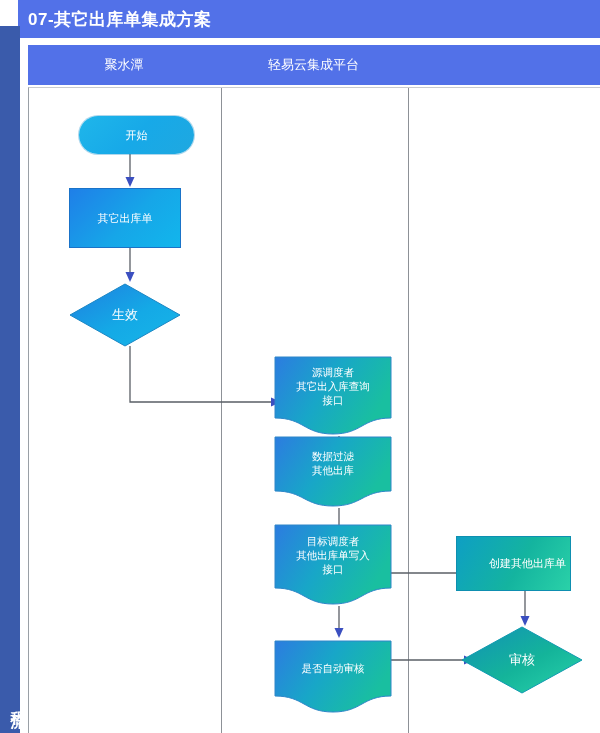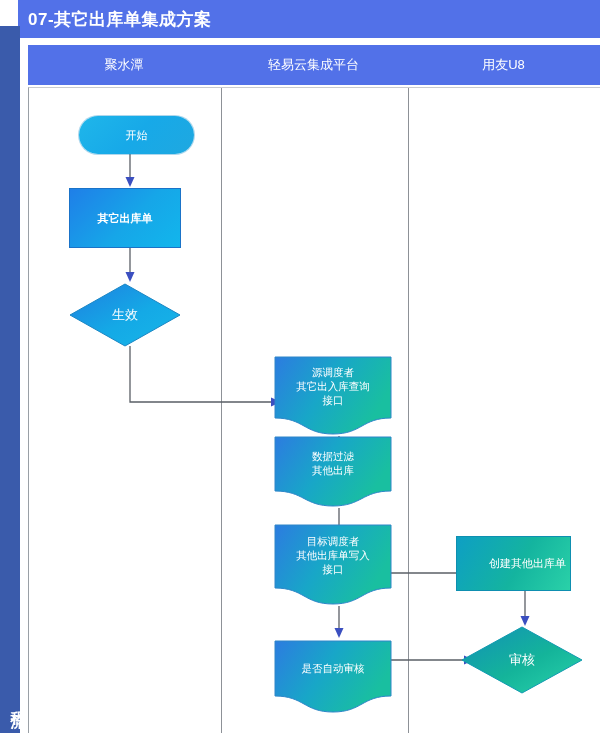--- a/index.html
+++ b/index.html
@@ -108,21 +108,20 @@
     border-radius: 24px;
     background: linear-gradient(135deg, #1fb6ea 0%, #17a9e8 50%, #1fa8e0 100%);
     box-shadow: 0 0 0 1px rgba(25,140,200,.35);
     margin-left: 12px;
   }
 
   
   .rect-blue {
     background: linear-gradient(135deg, #1f7fe8 0%, #16a6e8 55%, #12b6ec 100%);
     border: 1px solid #1a73c8;
-    font-weight: bold;
   }
   .rect-teal {
     background: linear-gradient(120deg, #0e9fc4 0%, #14b49f 55%, #2ad1a8 100%);
     border: 1px solid #0e8fb0;
     padding-left: 28px;
   }
 
   
   .diamond-wrap { position: absolute; }
   .diamond-wrap svg { display: block; }
@@ -157,21 +156,20 @@
     <div class="title">07-其它出库单集成方案</div>
   </div>
 
   <div class="left-rail">
     <div class="rail-label">流程</div>
   </div>
 
   <div class="lane-header">
     <div class="lane-title lh-0">聚水潭</div>
     <div class="lane-title lh-1">轻易云集成平台</div>
-    <div class="lane-title lh-2">用友U8</div>
   </div>
 
   <div class="canvas">
 
     <div class="lane-divider ld-1"></div>
     <div class="lane-divider ld-2"></div>
 
     <div class="conn" style="left:95px; top:65px;">
       <svg width="12" height="36">
         <line x1="6" y1="0" x2="6" y2="26" stroke="#5a5f66" stroke-width="1.3"></line>

